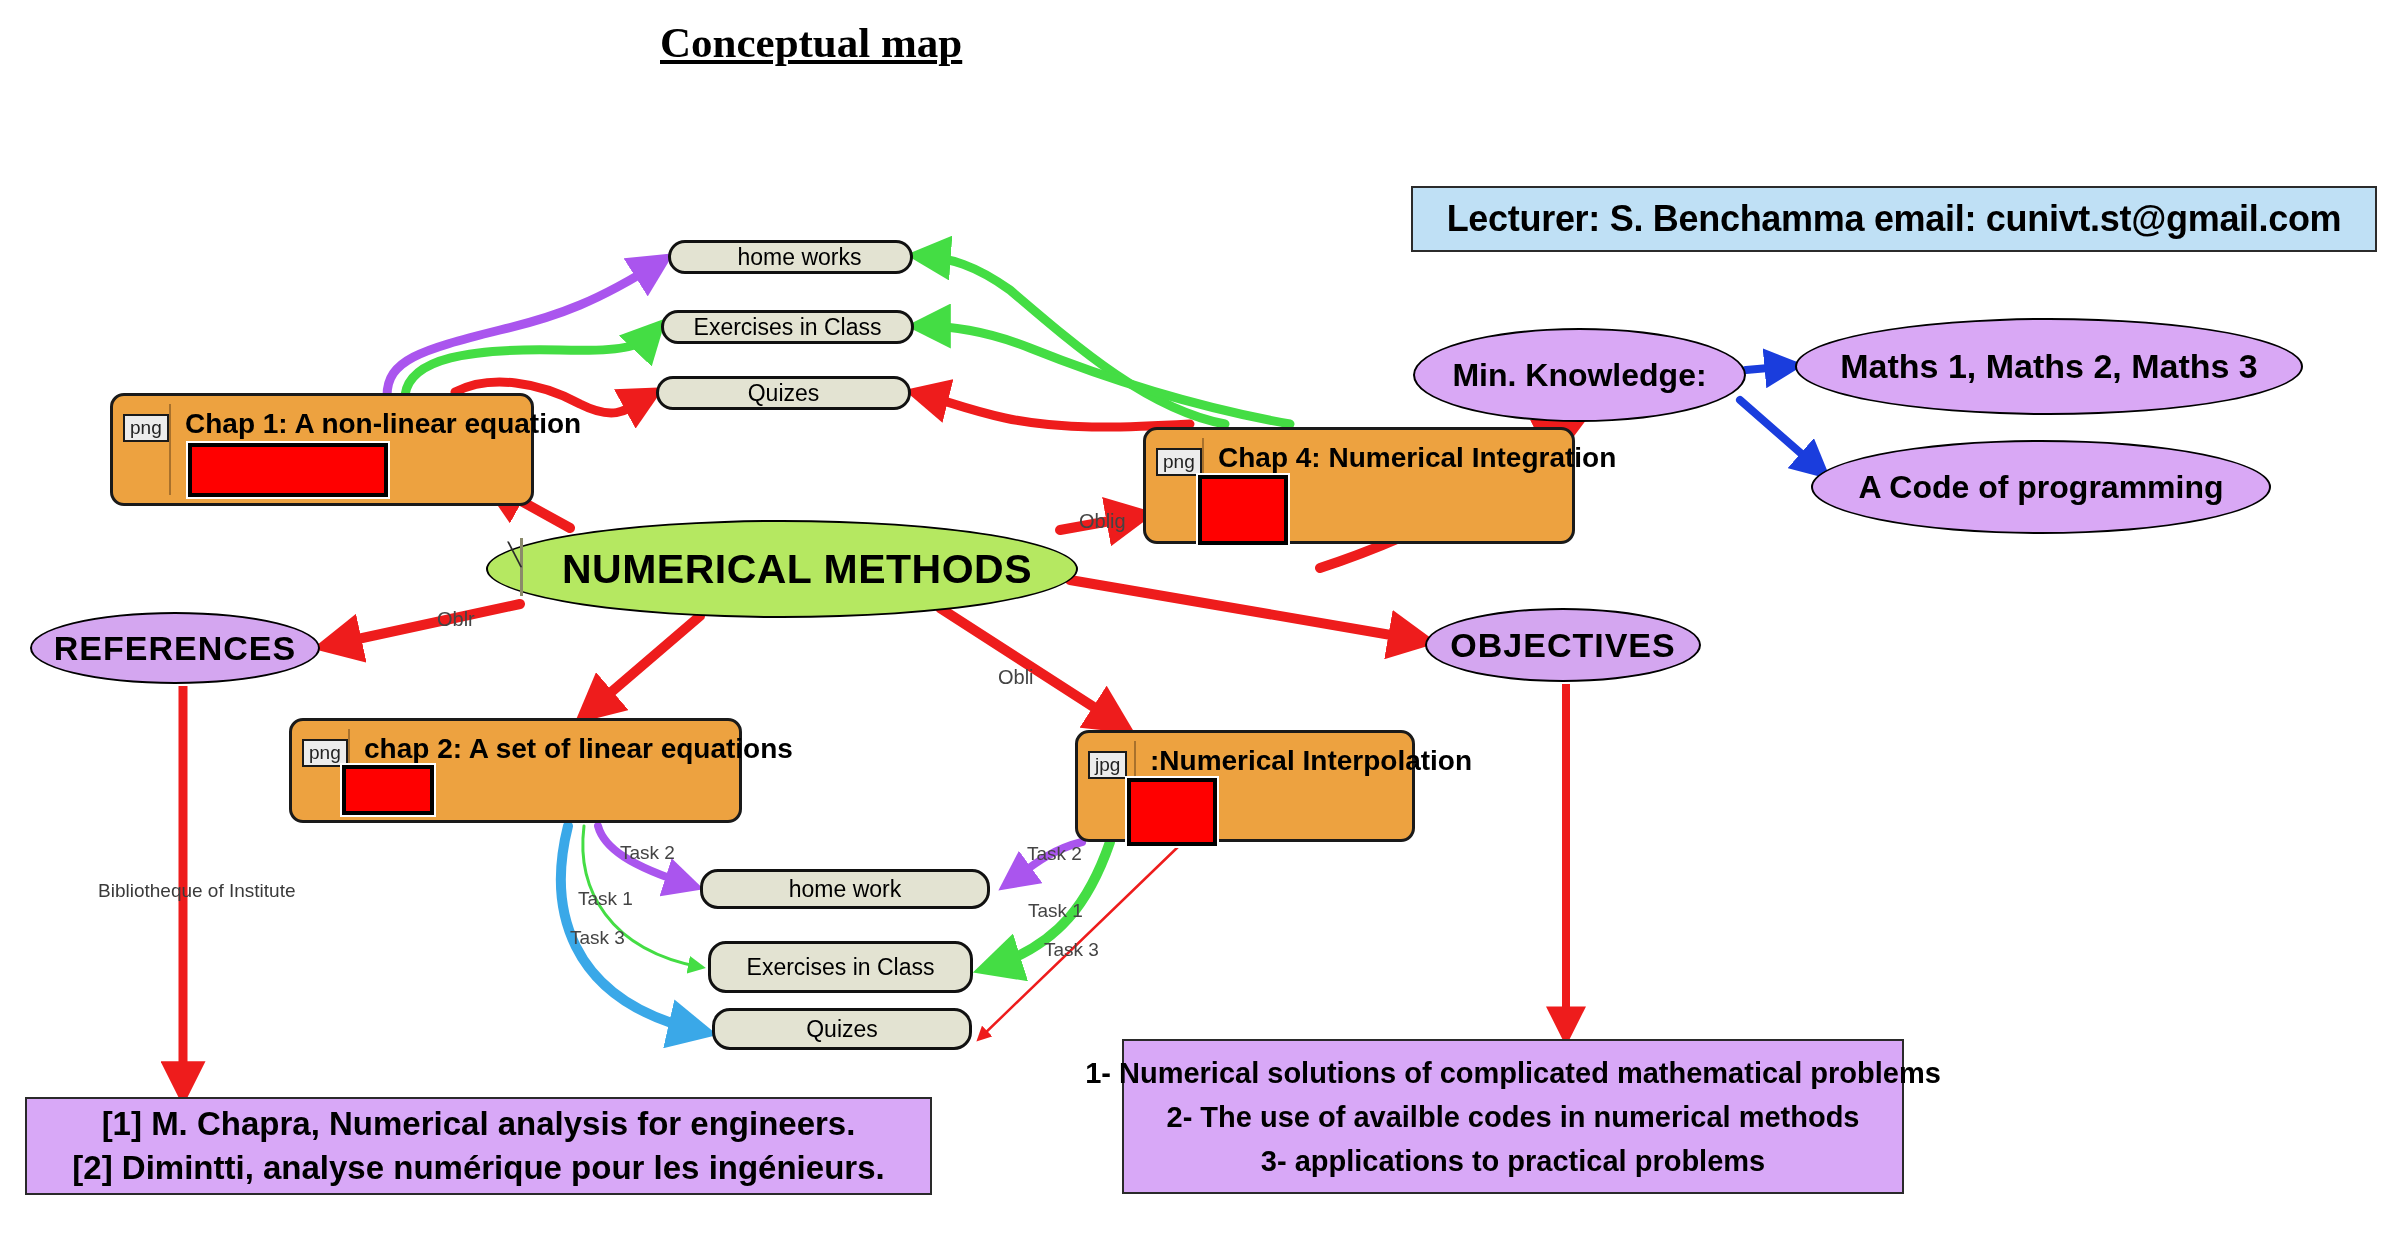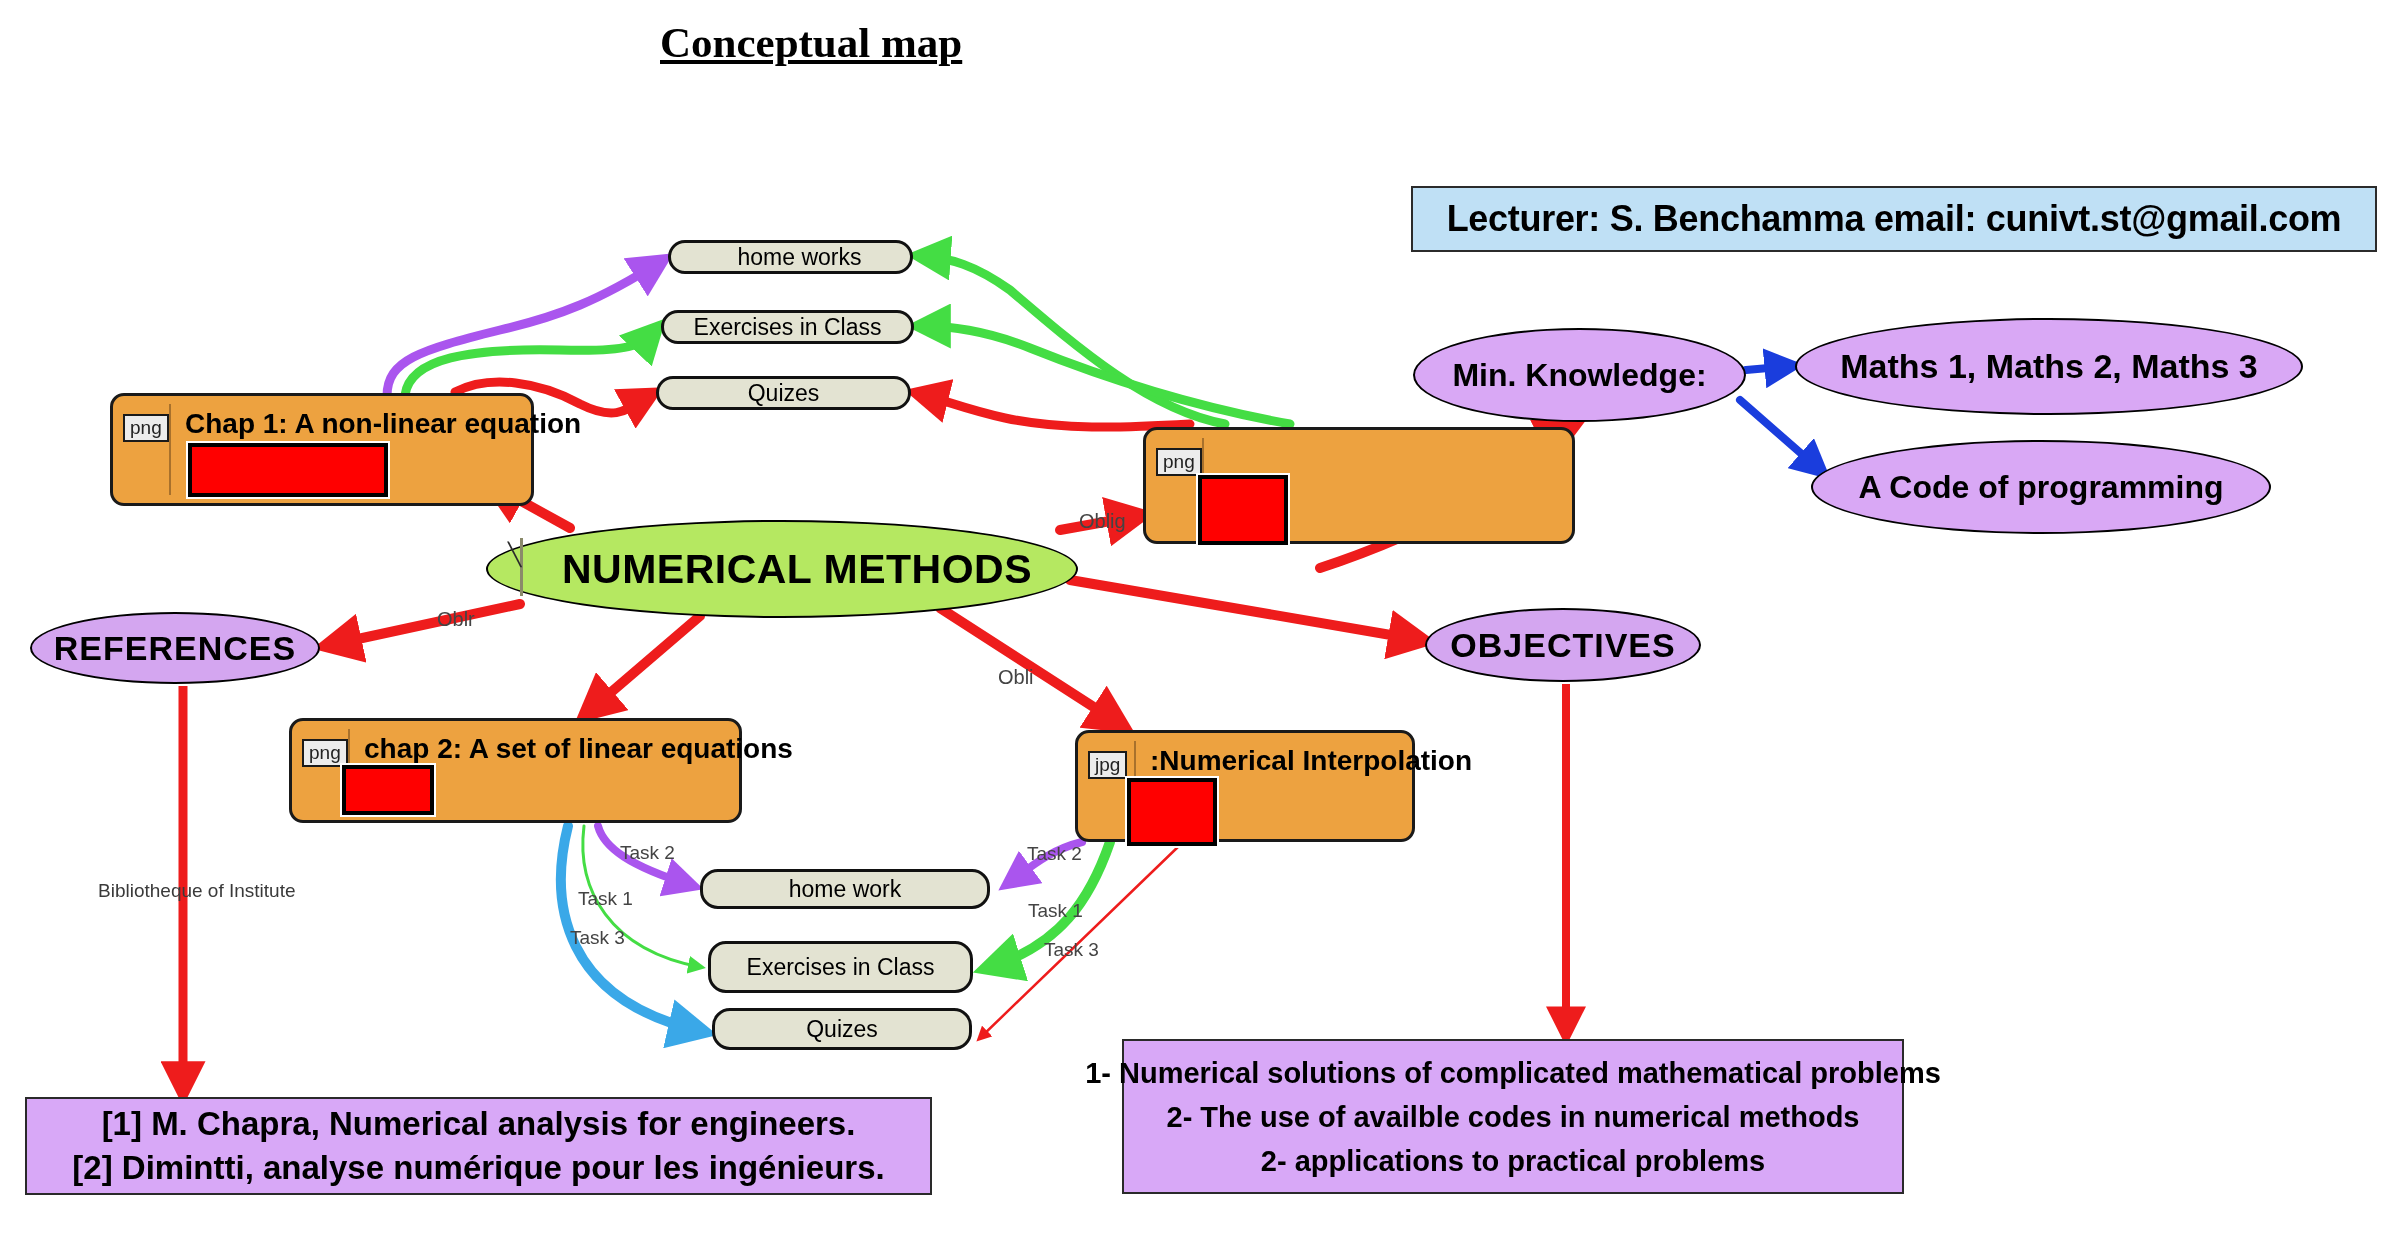--- a/index.html
+++ b/index.html
@@ -368,20 +368,21 @@
   <div id="card-chap1" class="card node">
     <div class="divider"></div>
     <div class="badge">png</div>
     <div class="card-title">Chap 1: A non-linear equation</div>
     <div class="broken-img"></div>
   </div>
 
   <div id="card-chap4" class="card node">
     <div class="divider"></div>
     <div class="badge">png</div>
+    <div class="card-title">Chap 4: Numerical Integration</div>
     <div class="broken-img"></div>
   </div>
 
   <div id="card-chap2" class="card node">
     <div class="divider"></div>
     <div class="badge">png</div>
     <div class="card-title">chap 2: A set of linear equations</div>
     <div class="broken-img"></div>
   </div>
 
@@ -429,21 +430,21 @@
   </div>
 
   <div id="panel-references" class="panel">
     <div class="line">[1] M. Chapra, Numerical analysis for engineers.</div>
     <div class="line">[2] Dimintti, analyse numérique pour les ingénieurs.</div>
   </div>
 
   <div id="panel-objectives" class="panel">
     <div class="line">1- Numerical solutions of complicated mathematical problems</div>
     <div class="line">2- The use of availble codes in numerical methods</div>
-    <div class="line">2- applications to practical problems</div>
+    <div class="line">3- applications to practical problems</div>
   </div>
 
   <div class="edge-label" style="left:1079px; top:510px;">Oblig</div>
 
   <div class="edge-label" style="left:998px; top:666px;">Obli</div>
 
   <div class="edge-label" style="left:437px; top:608px;">Oblr</div>
 
   <div id="label-biblio">Bibliotheque of Institute</div>
 

